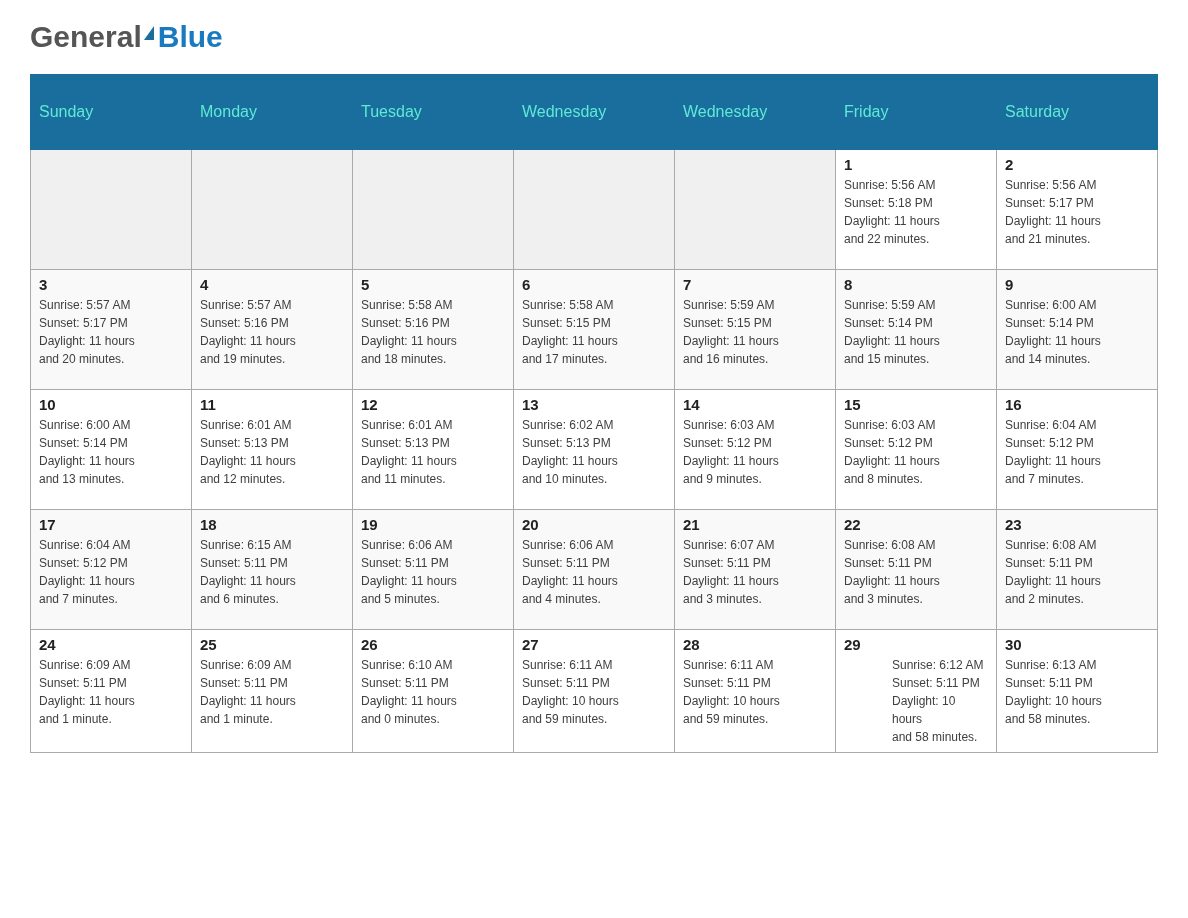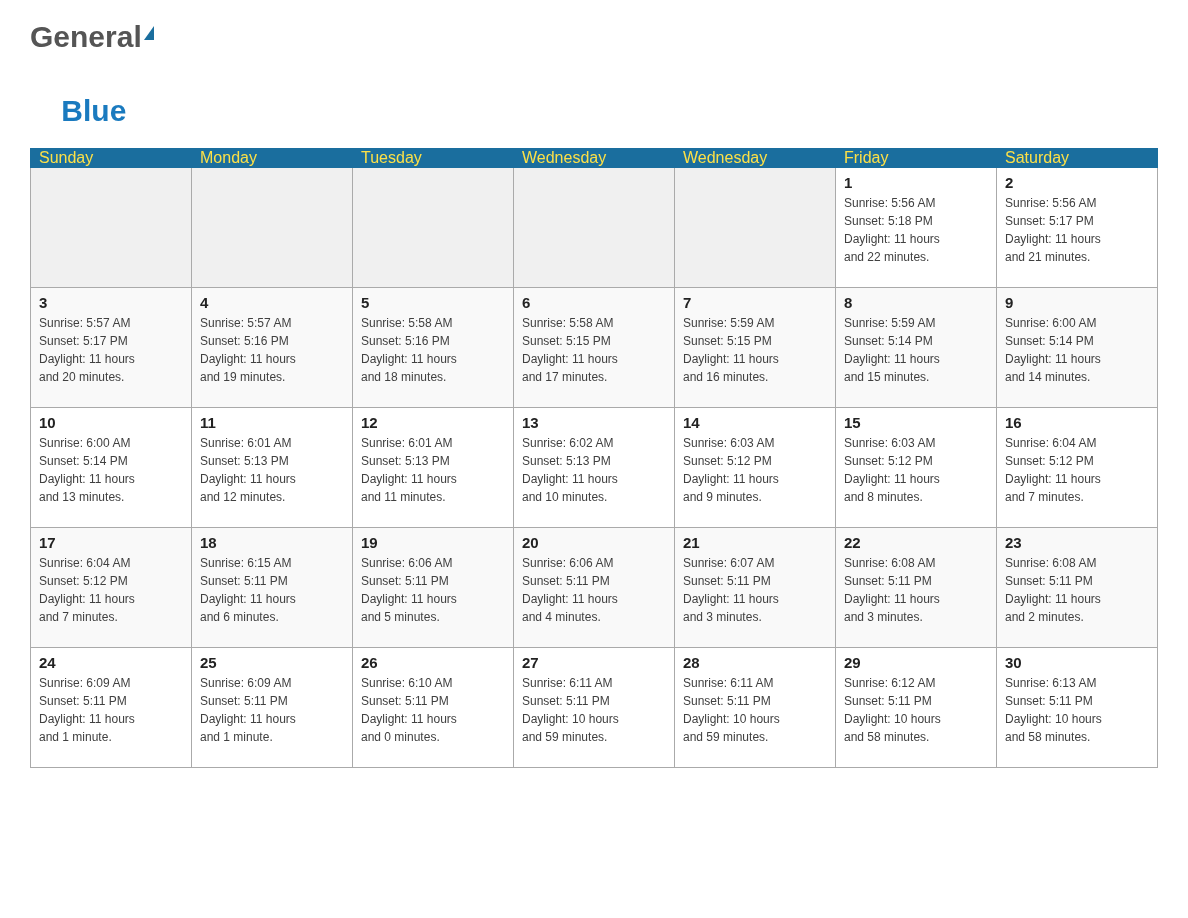--- a/index.html
+++ b/index.html
@@ -11,23 +11,22 @@
       min-height: 918px;
     }
     .header {
       display: flex;
       justify-content: space-between;
       align-items: flex-start;
       margin-bottom: 20px;
     }
     .logo {
       display: flex;
-      flex-direction: column;
-      align-items: center;
-      gap: 40px;
+      flex-direction: row;
+      align-items: flex-end;
     }
     .logo-triangle {
       display: inline-block;
       width: 0;
       height: 0;
       border-left: 10px solid transparent;
       border-bottom: 14px solid #1a6e9e;
       margin-left: 2px;
       vertical-align: middle;
       position: relative;
@@ -62,24 +61,24 @@
       color: #444;
       margin-top: 4px;
     }
     table {
       width: 100%;
       border-collapse: collapse;
       table-layout: fixed;
     }
     thead th {
       background-color: #1a6e9e;
-      color: #fde047;
+      color: #5eead4;
       font-size: 16px;
       font-weight: normal;
-      padding: 0 8px;
+      padding: 28px 8px;
       text-align: left;
       border: 1px solid #1a6e9e;
     }
     tbody td {
       vertical-align: top;
       padding: 6px 8px;
       border: 1px solid #aaa;
       font-size: 12.5px;
       color: #333;
       min-height: 100px;
@@ -339,21 +338,21 @@
         </td>
         <td>
           <span class="day-number">28</span>
           <div class="day-info" style="white-space: pre-line;">Sunrise: 6:11 AM
 Sunset: 5:11 PM
 Daylight: 10 hours
 and 59 minutes.</div>
         </td>
         <td>
           <span class="day-number">29</span>
-          <div class="day-info" style="white-space: pre-line;">Sunrise: 6:12 AM
+          <div class="day-info" style="white-space: pre-line; margin-left: 48px;">Sunrise: 6:12 AM
 Sunset: 5:11 PM
 Daylight: 10 hours
 and 58 minutes.</div>
         </td>
         <td>
           <span class="day-number">30</span>
           <div class="day-info" style="white-space: pre-line;">Sunrise: 6:13 AM
 Sunset: 5:11 PM
 Daylight: 10 hours
 and 58 minutes.</div>

